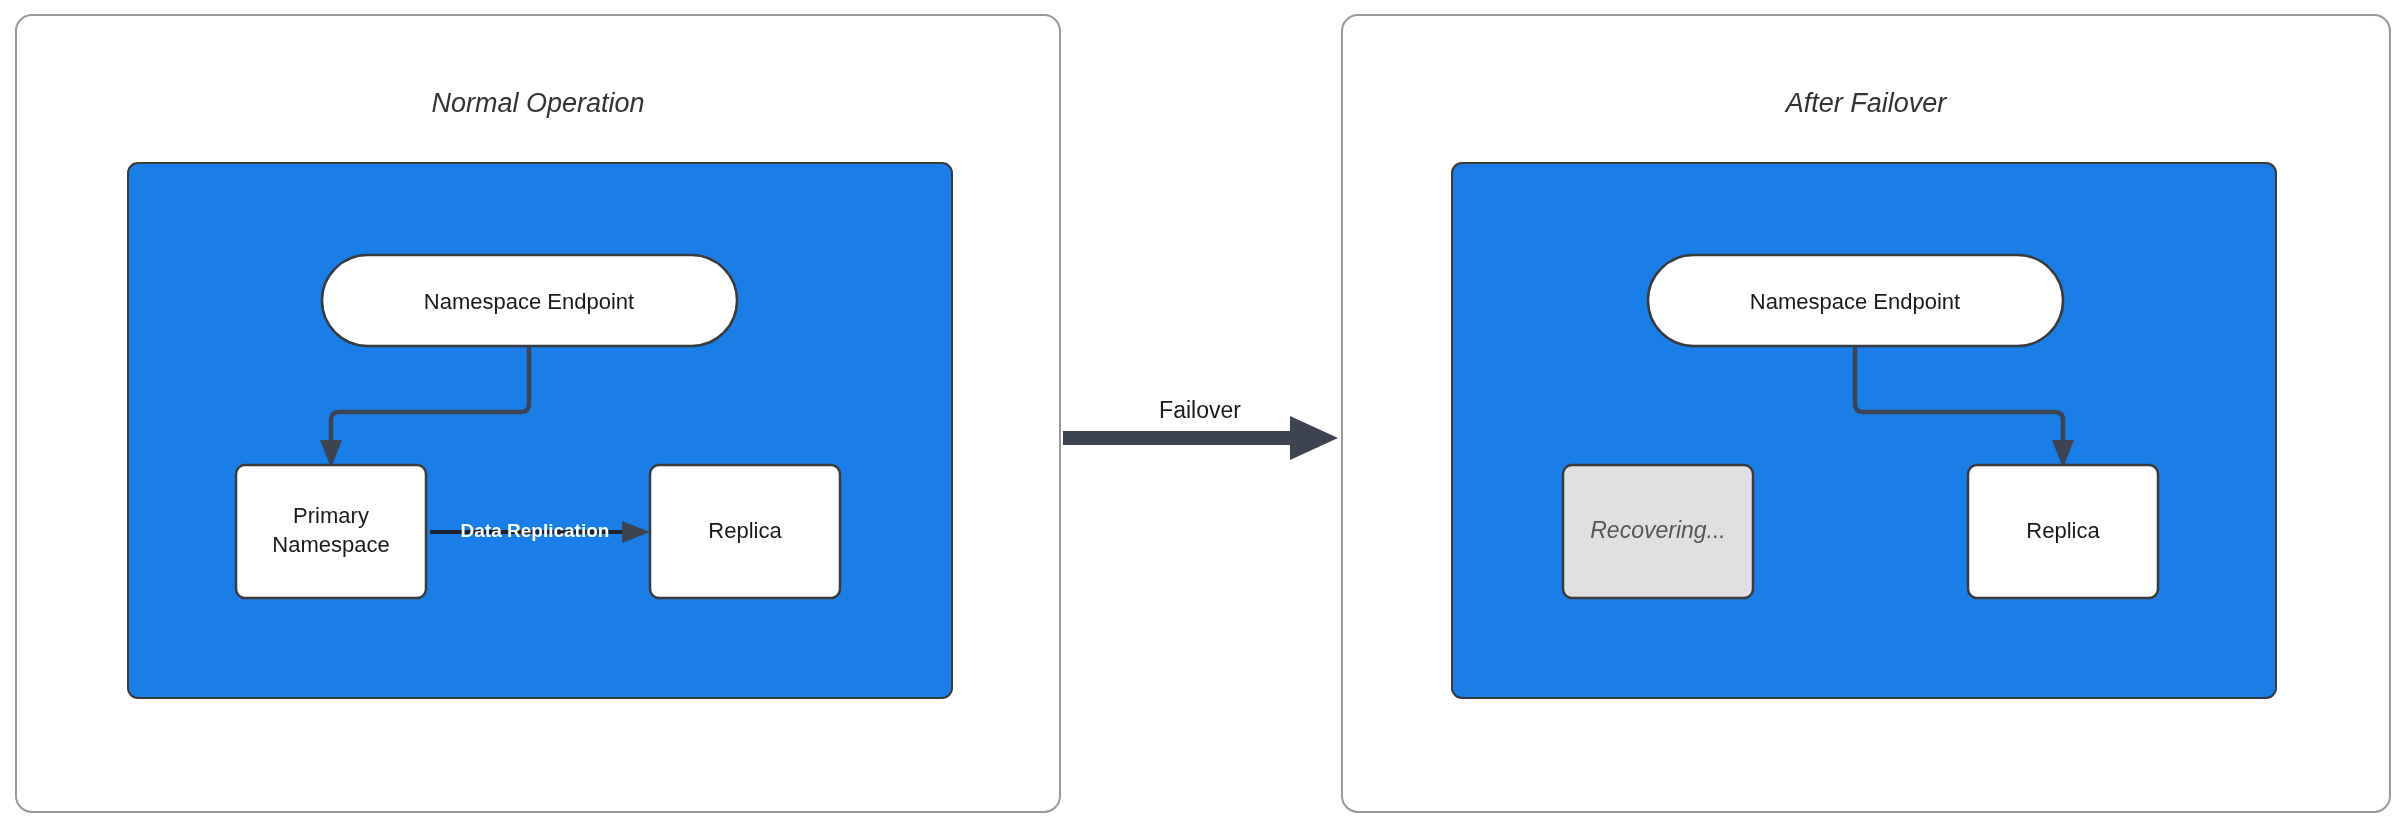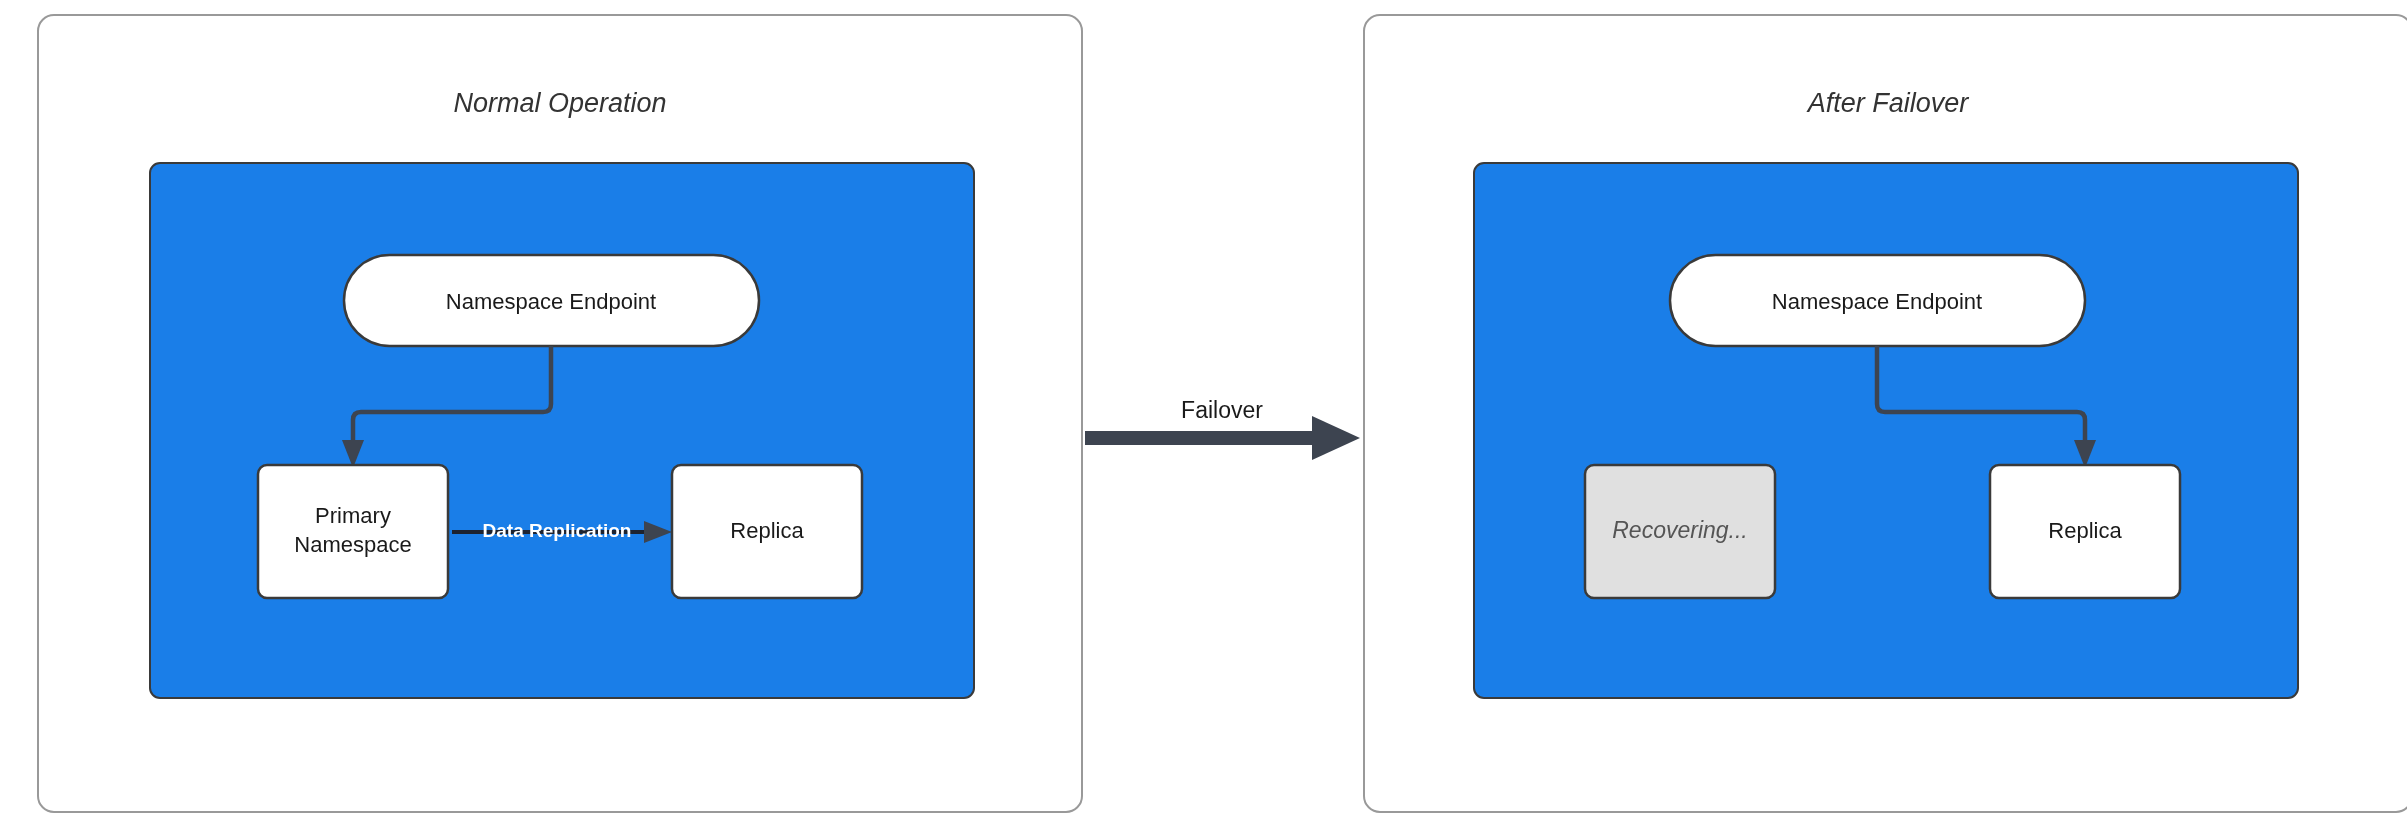--- a/index.html
+++ b/index.html
@@ -10,21 +10,20 @@
   body {
     width: 2407px;
     height: 828px;
     font-family: "Liberation Sans", sans-serif;
     overflow: hidden;
   }
   #stage {
     position: relative;
     width: 2011px;
     height: 828px;
-    margin-left: 22px;
   }
   #stage svg {
     display: block;
   }
   .panel-frame {
     fill: #ffffff;
     stroke: #999999;
     stroke-width: 2;
   }
   .panel-title {

